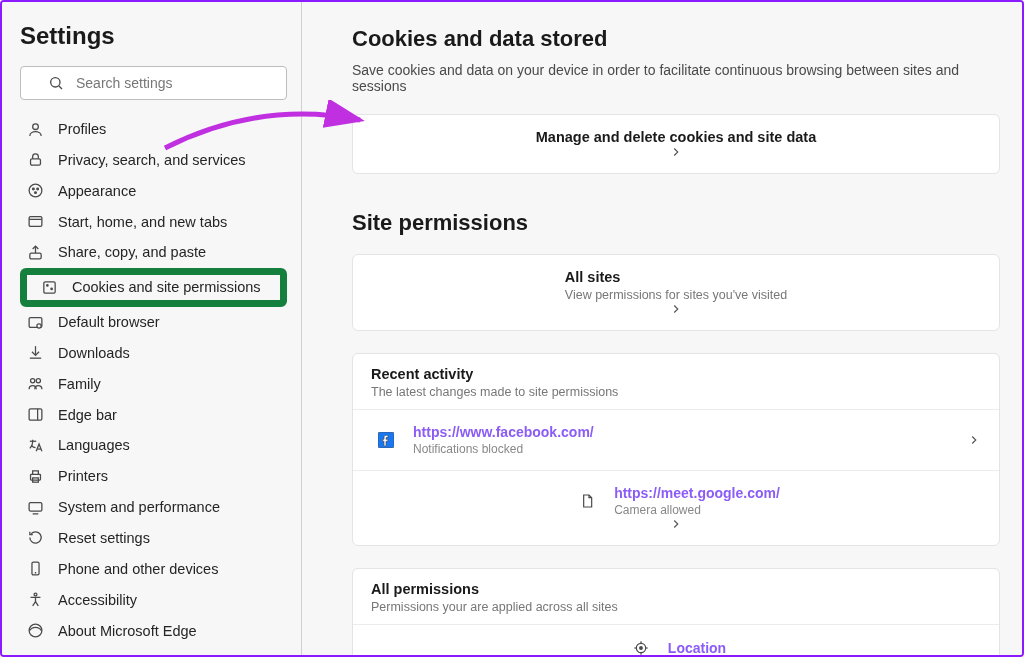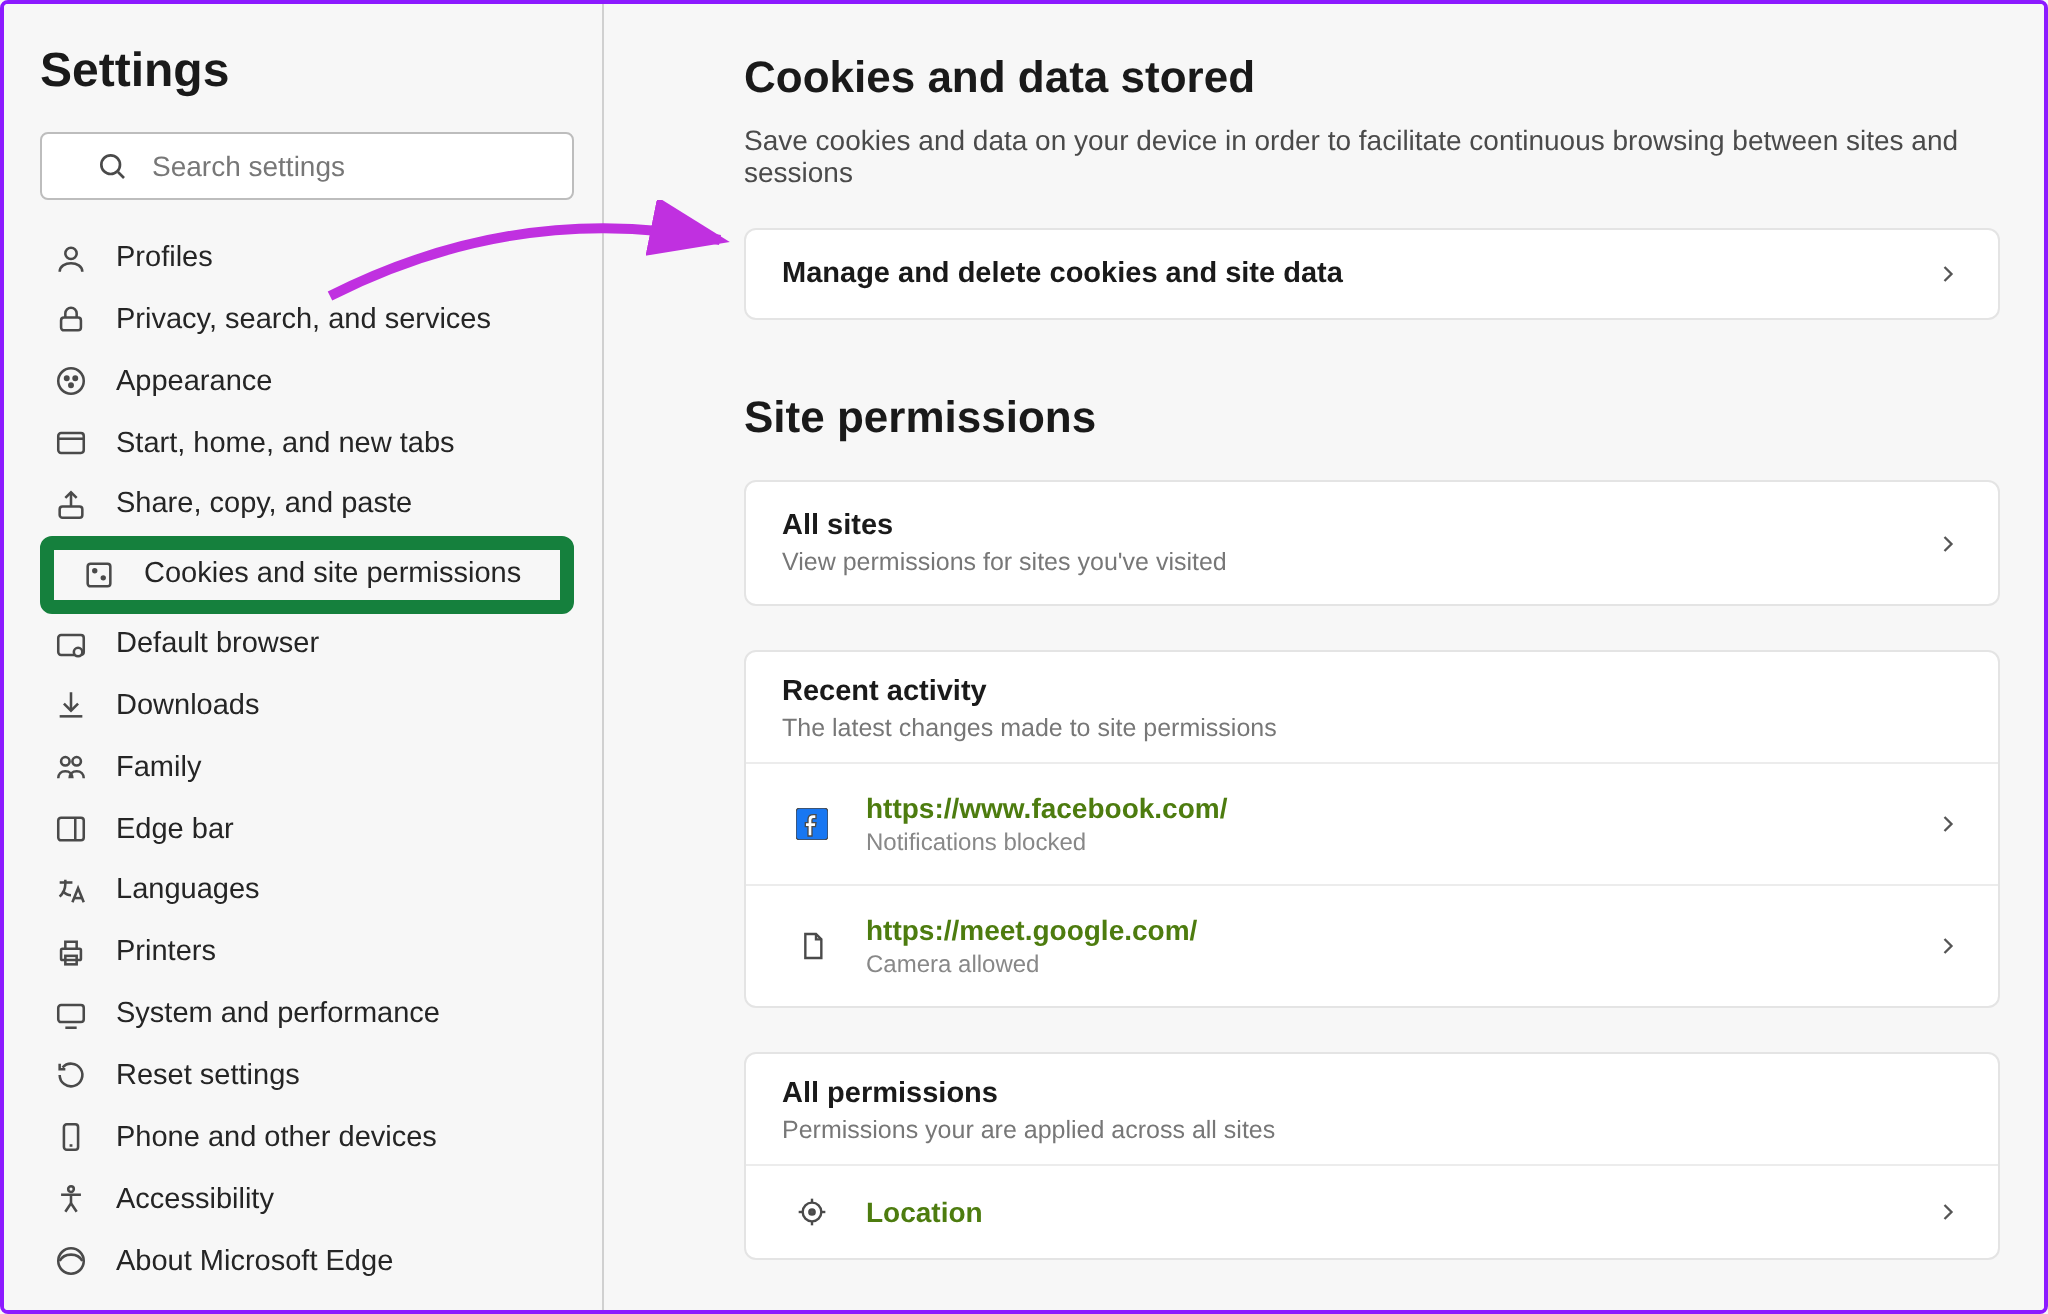--- a/index.html
+++ b/index.html
@@ -6,21 +6,21 @@
     body {
       font-family: "Segoe UI", -apple-system, sans-serif;
       background: #f7f7f7;
       width: 1024px;
       height: 657px;
       overflow: hidden;
       border: 2px solid #8c1aff;
       border-radius: 4px;
       position: relative;
     }
-    .layout { display: flex; height: 100%; gap: 20px; }
+    .layout { display: flex; height: 100%; }
     .sidebar {
       width: 300px;
       border-right: 1px solid #d0d0d0;
       padding: 20px 14px 14px 18px;
       background: #f7f7f7;
       overflow: hidden;
     }
     .page-title {
       font-size: 24px;
       font-weight: 600;
@@ -87,40 +87,40 @@
       margin-bottom: 36px;
     }
     .card-row {
       display: flex;
       align-items: center;
       justify-content: space-between;
       padding: 14px 18px;
       cursor: pointer;
       border-bottom: 1px solid #ececec;
     }
-    .card-row:last-child { border-bottom: none; }
+    .card-row:last-child { border-bottom: none; flex-direction: column; }
     .card-row .row-main { flex: 1; display:flex; align-items:center; gap:18px; }
     .row-title {
       font-size: 14.5px;
       font-weight: 600;
       color: #1a1a1a;
     }
     .row-desc {
       font-size: 12.5px;
       color: #777;
       margin-top: 3px;
     }
     .chevron { color: #555; }
     .section-title.secondary { margin-top: 0; }
     .card.tight { margin-bottom: 22px; }
     .sub-item-icon {
       width: 18px; height: 18px; display:flex; align-items:center; justify-content:center;
     }
     .sub-item-texts { display:flex; flex-direction:column; }
-    .sub-item-title { font-size: 14px; font-weight:600; color:#4d7c0f; }
+    .sub-item-title { font-size: 14px; font-weight:600; color:#8b5cf6; }
     .sub-item-desc { font-size: 12px; color:#888; margin-top:2px; }
     .card-header {
       padding: 12px 18px 10px 18px;
       border-bottom: 1px solid #ececec;
     }
     .arrow-annotation {
       position: absolute;
       left: 158px;
       top: 98px;
       pointer-events: none;

